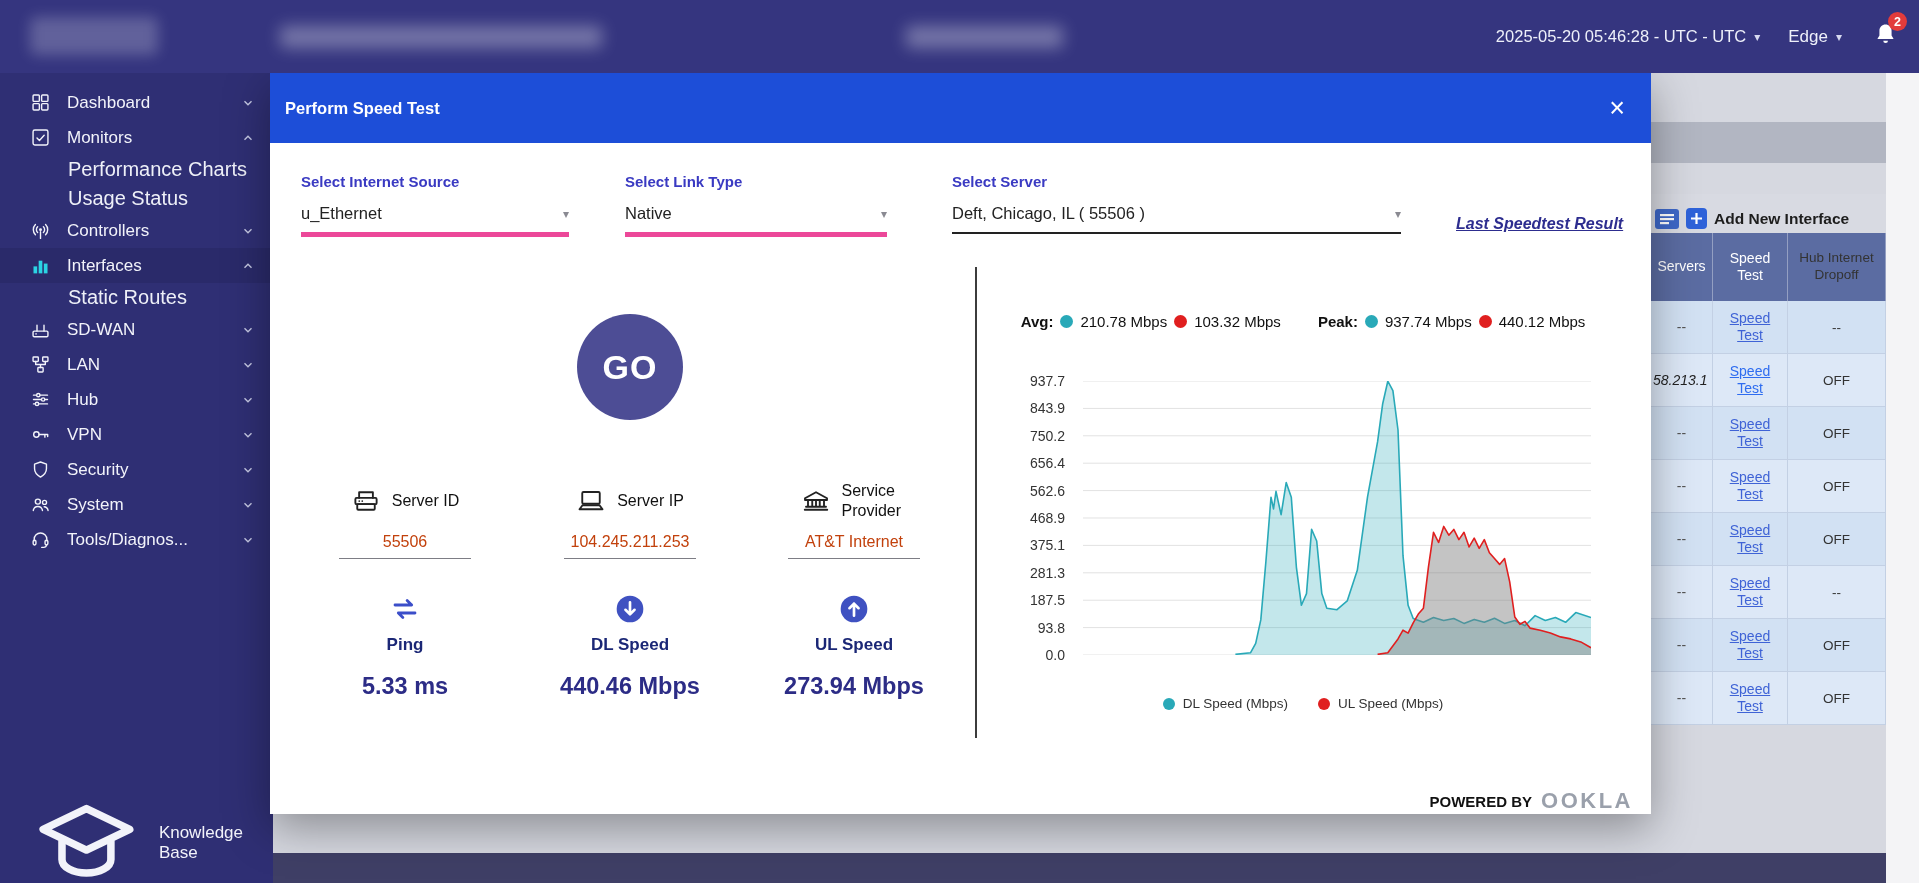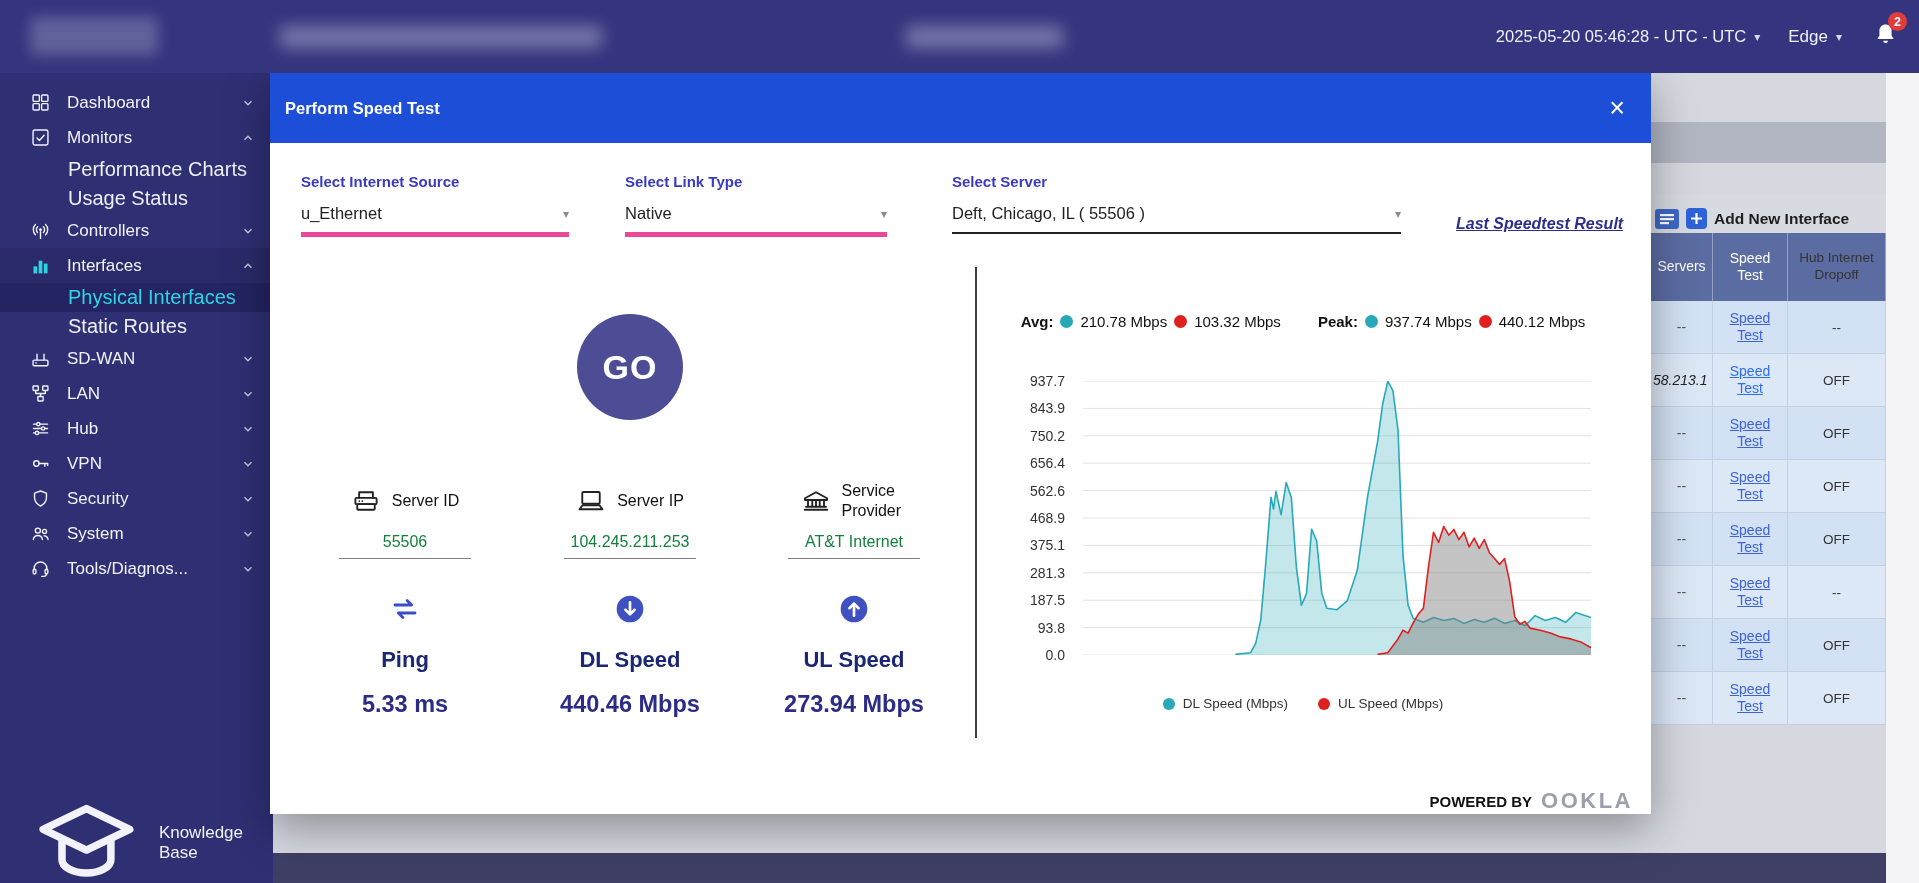--- a/index.html
+++ b/index.html
@@ -67,25 +67,25 @@
   .sel-3 { left:682px; width:449px; }
   .sel-3 .sel-value { border-bottom:2px solid #222; }
   .last-link { position:absolute; left:1186px; top:72px; font-style:italic; font-weight:bold; text-decoration:underline; color:#2d2d8f; font-size:16px; cursor:pointer; }
 
   .go-btn { position:absolute; left:307px; top:171px; width:106px; height:106px; border-radius:50%; background:#4d4d95; color:#fff; font-size:34px; font-weight:bold; letter-spacing:1px; display:flex; align-items:center; justify-content:center; cursor:pointer; }
 
   .info-col { position:absolute; top:338px; width:220px; display:flex; flex-direction:column; align-items:center; }
   .info-1 { left:25px; } .info-2 { left:250px; } .info-3 { left:474px; }
   .info-head { display:flex; align-items:center; gap:11px; font-size:16px; color:#111; min-height:40px; }
   .info-3 .info-head span { width:66px; line-height:1.25; }
-  .info-value { margin-top:12px; font-size:16px; color:#15803d; border-bottom:1px solid #7d7d85; padding-bottom:7px; min-width:132px; text-align:center; }
+  .info-value { margin-top:12px; font-size:16px; color:#c2410c; border-bottom:1px solid #7d7d85; padding-bottom:7px; min-width:132px; text-align:center; }
 
   .metric-col { position:absolute; top:450px; width:220px; display:flex; flex-direction:column; align-items:center; }
   .m-1 { left:25px; } .m-2 { left:250px; } .m-3 { left:474px;text-align:right; }
-  .metric-label { margin-top:22px; font-size:22px; font-weight:bold; color:#1b2776; }
+  .metric-label { margin-top:10px; font-size:17px; font-weight:bold; color:#1b2776; }
   .metric-value { margin-top:18px; font-size:23.5px; font-weight:bold; color:#2c2c86; }
 
   .divider { position:absolute; left:705px; top:124px; width:2px; height:471px; background:#3c3c3c; }
 
   .chart-stats { position:absolute; left:705px; top:170px; width:656px; display:flex; justify-content:center; align-items:center; gap:7px; font-size:15px; color:#111; }
   .chart-stats b.peak { margin-left:30px; }
   .dot { width:13px; height:13px; border-radius:50%; display:inline-block; flex:none; }
 
   .chart-wrap { position:absolute; left:735px; top:238px; width:600px; height:274px; }
   .yaxis { position:absolute; left:0; top:0; width:60px; height:274px; }
@@ -175,23 +175,20 @@
             <rect x="4" y="13" width="4.2" height="8"></rect>
             <rect x="9.9" y="6.5" width="4.2" height="14.5"></rect>
             <rect x="15.8" y="9.8" width="4.2" height="11.2"></rect>
           </g>
         </svg>
       <span>Interfaces</span>
       <svg class="chev" width="14" height="14" viewBox="0 0 24 24" fill="none" stroke="#c6c9e4" stroke-width="2.4">
           <path d="M6 15l6-6 6 6"></path>
         </svg>
     </div>
-    <div class="nav-sub active">
-        <span>Physical Interfaces</span>
-      </div>
     <div class="nav-sub">
         <span>Static Routes</span>
       </div>
     <div class="nav-item">
       <svg class="nico" viewBox="0 0 24 24" fill="none" stroke="currentColor" stroke-width="1.6" stroke-linecap="round" stroke-linejoin="round">
           <rect x="3.5" y="13.8" width="17" height="6.4" rx="1.4"></rect>
           <path d="M8 13.8V7M16 13.8V7"></path>
           <circle cx="6.9" cy="17" r=".9" fill="currentColor" stroke="none"></circle>
         </svg>
       <span>SD-WAN</span>

